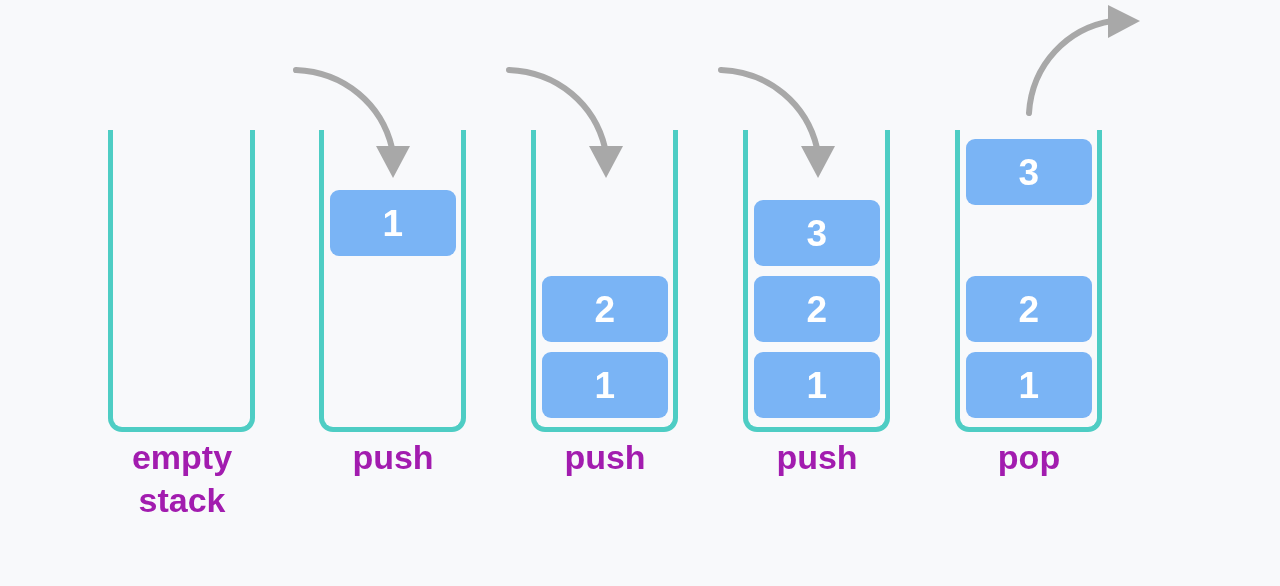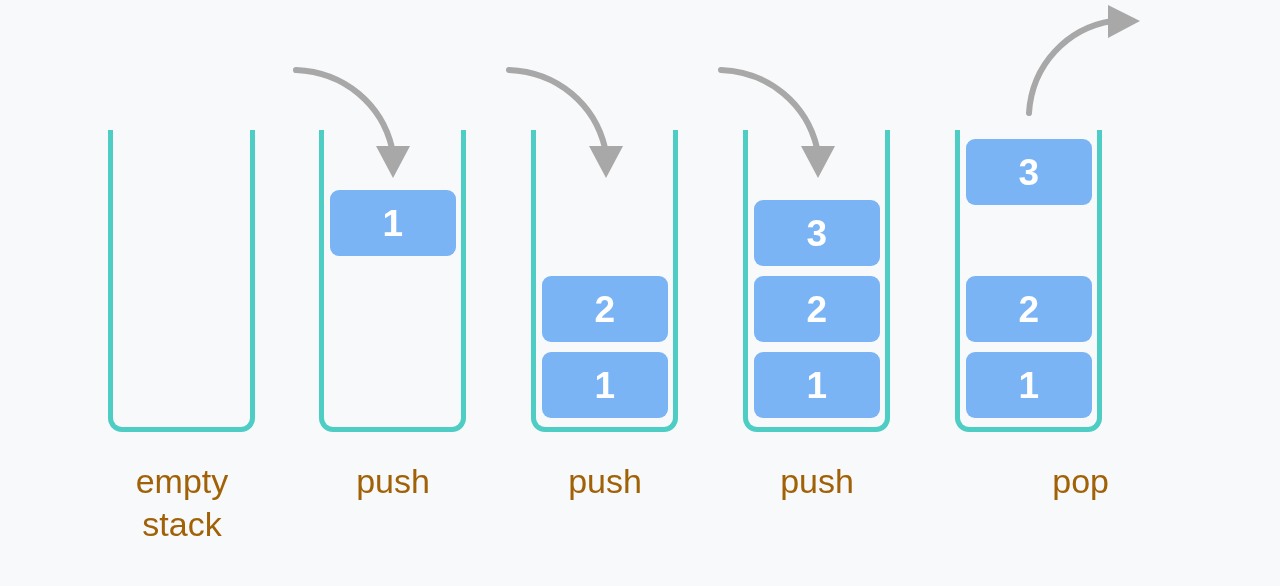--- a/index.html
+++ b/index.html
@@ -53,26 +53,26 @@
     font-weight: bold;
     display: flex;
     align-items: center;
     justify-content: center;
     line-height: 1;
     letter-spacing: 0.5px;
   }
   
   .column-label {
     position: absolute;
-    top: 460px;
+    top: 436px;
     width: 160px;
     text-align: center;
     font-size: 34px;
-    font-weight: normal;
-    color: #a16207;
+    font-weight: bold;
+    color: #a21caf;
     line-height: 1.25;
     white-space: pre-line;
   }
   
   .arrow-svg {
     position: absolute;
     top: 0;
     left: 0;
     width: 1280px;
     height: 586px;
@@ -109,21 +109,21 @@
     <div class="cell" style="left:11px; top:276px;">2</div>
     <div class="cell" style="left:11px; top:352px;">1</div>
     <div class="column-label" style="left:-6px;">push</div>
   </div>
 
   <div class="stack-column" style="left:955px;">
     <div class="container-shape"></div>
     <div class="cell" style="left:11px; top:139px;">3</div>
     <div class="cell" style="left:11px; top:276px;">2</div>
     <div class="cell" style="left:11px; top:352px;">1</div>
-    <div class="column-label" style="left:-6px;text-align:right;">pop</div>
+    <div class="column-label" style="left:-6px;">pop</div>
   </div>
 
   <svg class="arrow-svg" viewBox="0 0 1280 586">
 
     <g>
       <path d="M 296,70 C 345,72 382,105 392,148" fill="none" stroke="#a8a8a8" stroke-width="6" stroke-linecap="round"></path>
       <path d="M 376,146 L 410,146 L 393,178 Z" fill="#a8a8a8"></path>
     </g>
 
     <g>

